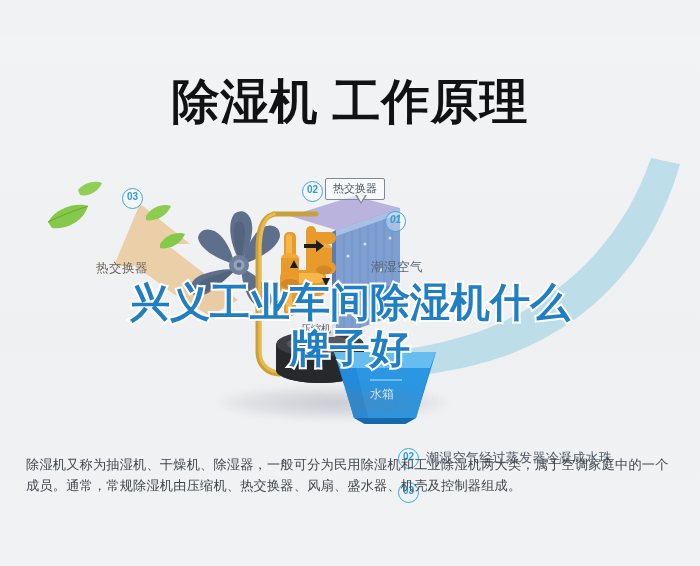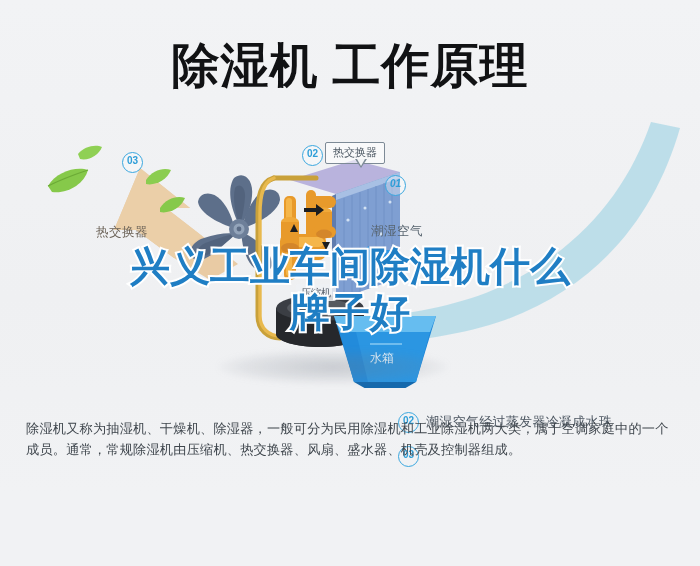--- a/index.html
+++ b/index.html
@@ -13,20 +13,21 @@
     background: #f1f2f4;
     font-family: "Liberation Sans", "DejaVu Sans", sans-serif;
   }
 
   #page {
     position: relative;
     width: 700px;
     height: 494px;
     background: linear-gradient(180deg, #f2f3f5 0%, #eff0f2 60%, #f1f2f4 100%);
     overflow: hidden;
+    margin-top: 36px;
   }
 
   
   .title-row {
     position: absolute;
     left: 0;
     top: 36px;
     width: 700px;
     text-align: center;
     white-space: nowrap;

